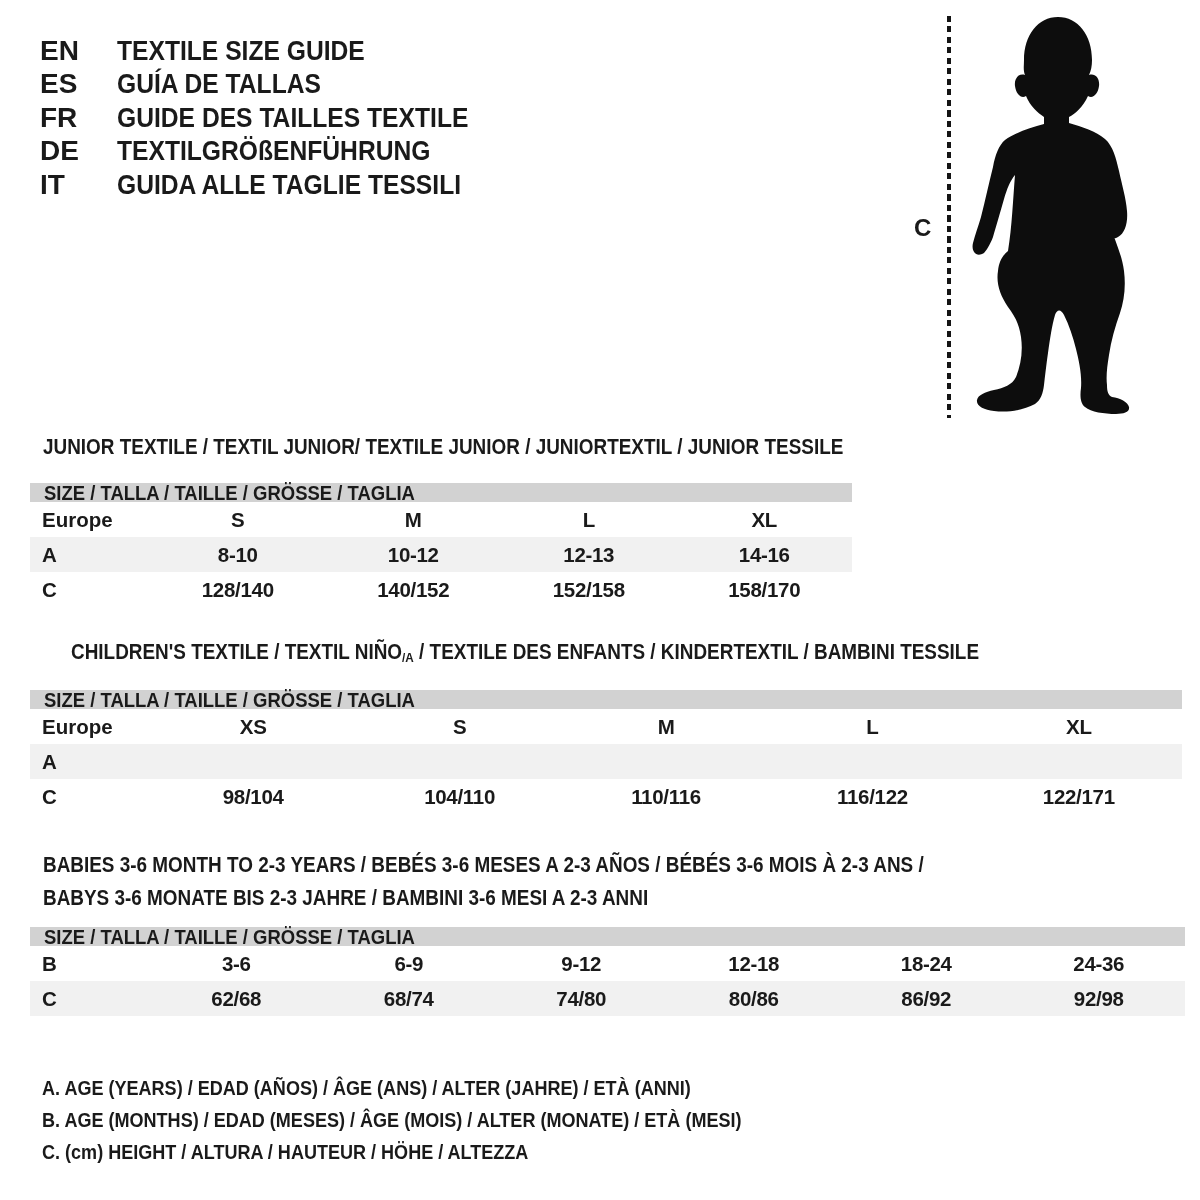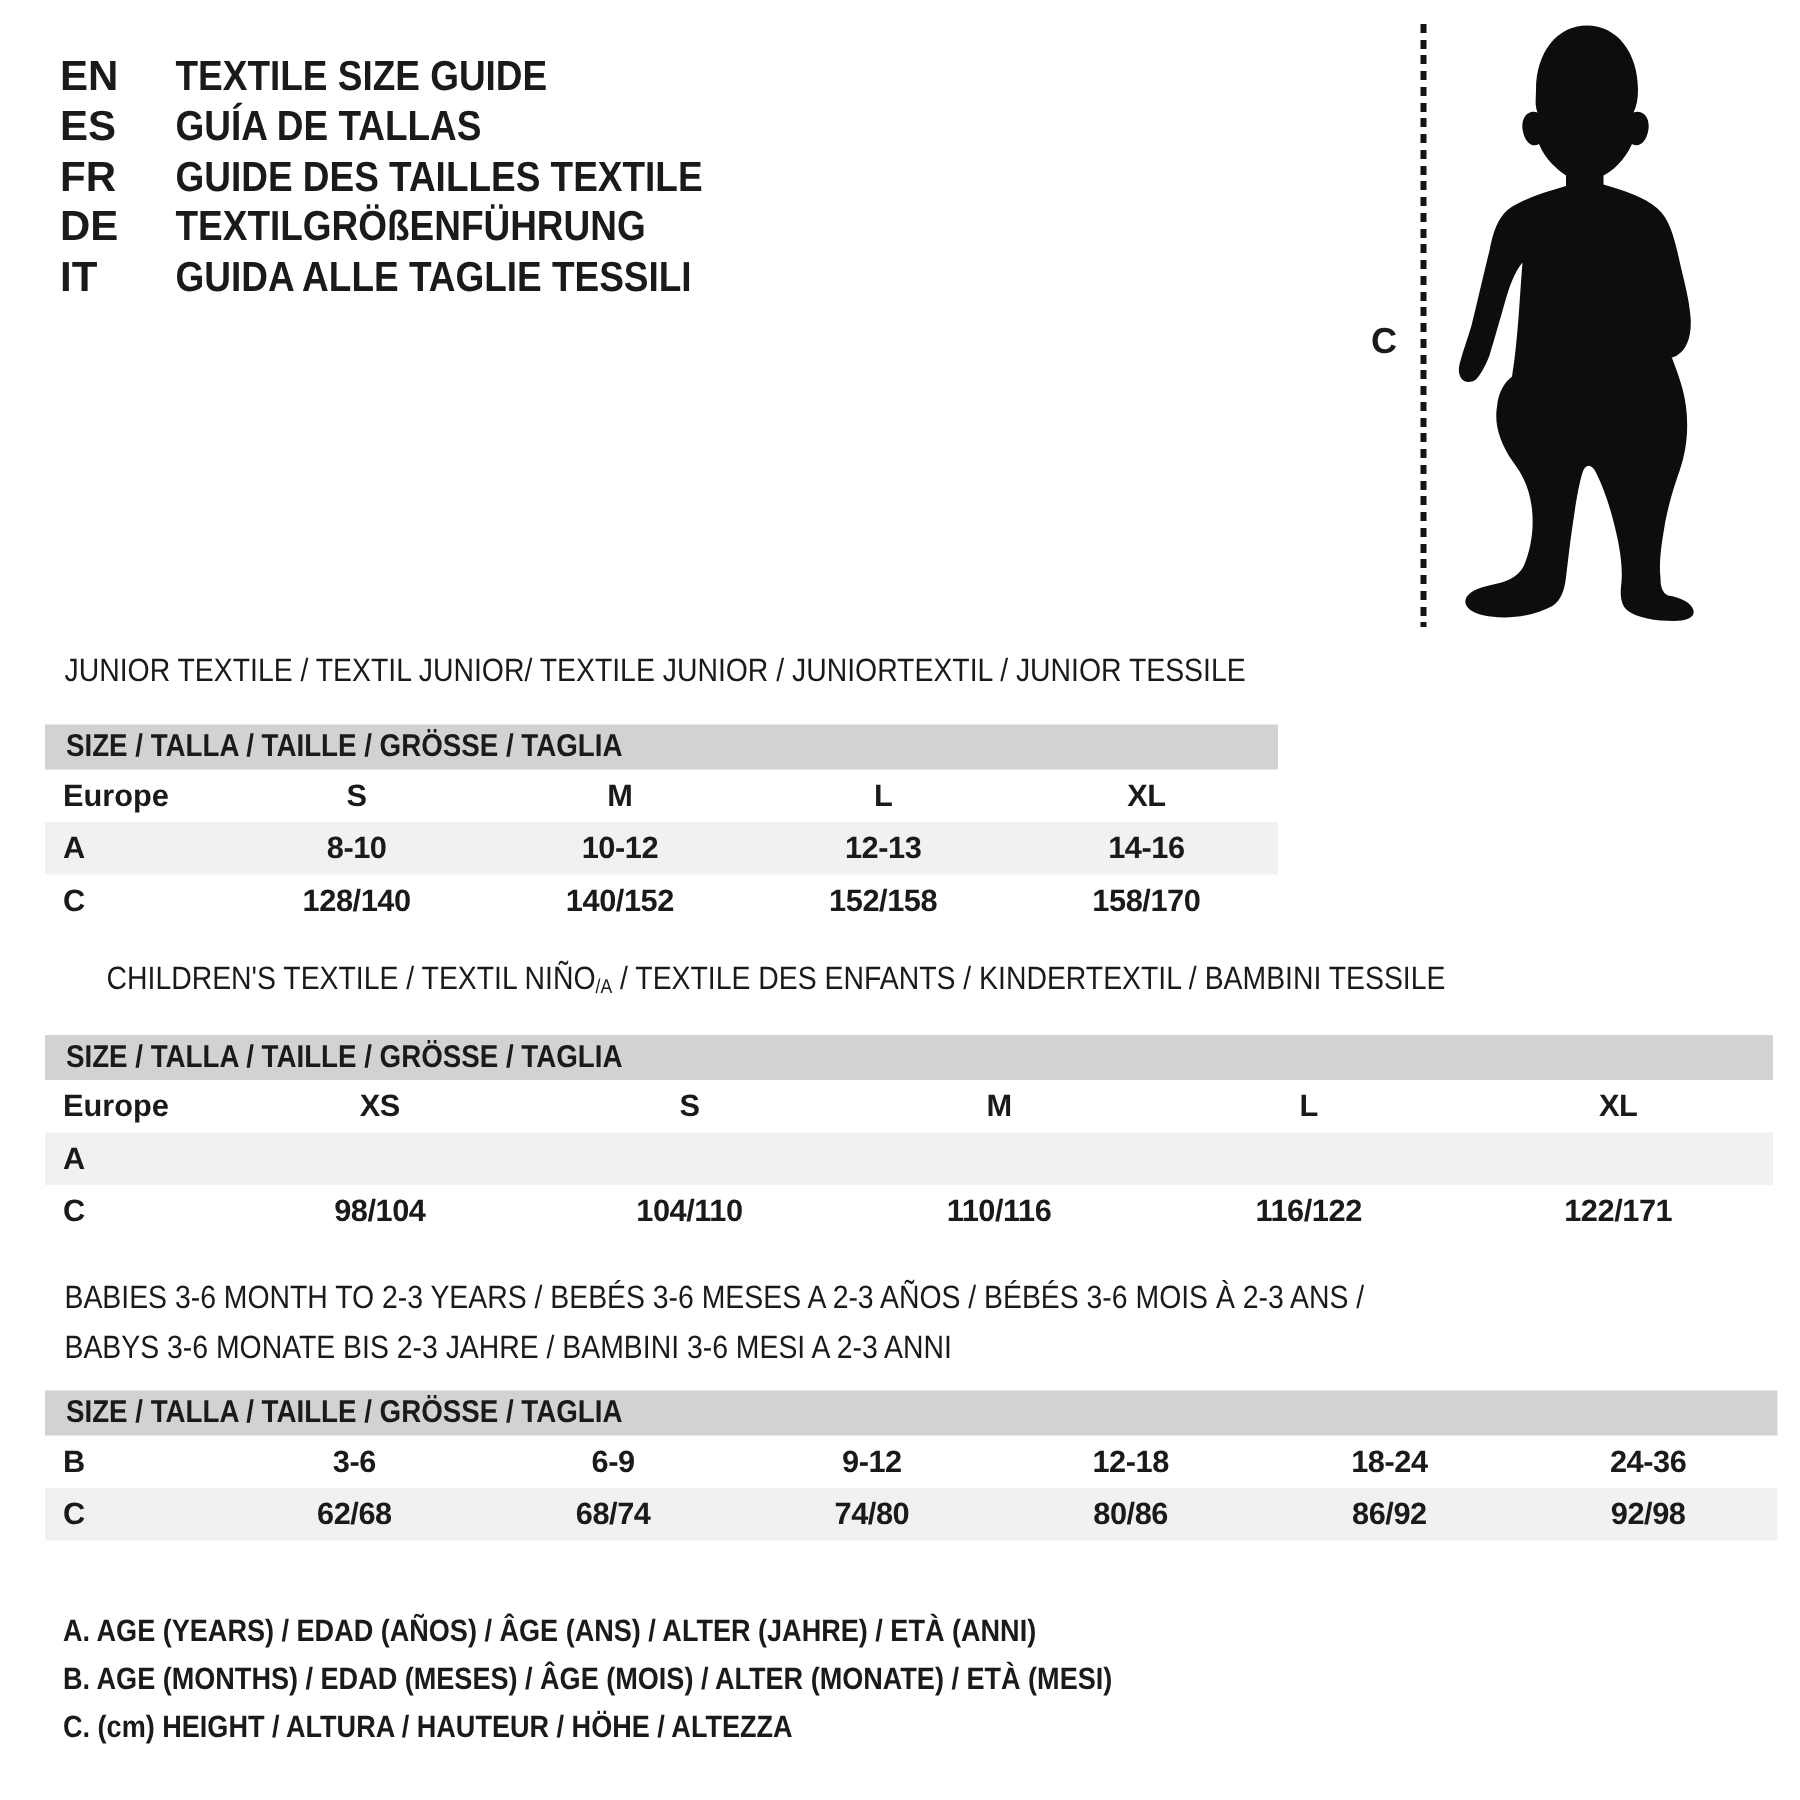--- a/index.html
+++ b/index.html
@@ -14,32 +14,32 @@
   .lang-row{display:flex;height:33.5px;align-items:center;font-size:28px;font-weight:700;}
   .lang-code{width:77px;flex:none;}
 
   
   .figure-line{position:absolute;left:947px;top:16px;width:3.5px;height:402px;
     background:repeating-linear-gradient(to bottom,#141414 0 6px,transparent 6px 10.5px);}
   .figure-label{position:absolute;left:914px;top:214px;font-size:24px;font-weight:700;}
   .figure-svg{position:absolute;left:972px;top:15px;}
 
   
-  .sec-title{position:absolute;margin:0;font-size:21.5px;font-weight:400;line-height:23px;}
+  .sec-title{position:absolute;margin:0;font-size:21.5px;font-weight:700;line-height:23px;}
   #junior-title{left:43px;top:436px;}
   #children-title{left:43px;top:641px;margin-left:28px;}
   #babies-title{left:43px;top:849px;line-height:32.5px;}
   .title-sub{font-size:0.62em;position:relative;top:0.25em;}
 
   
   .table{position:absolute;}
   #junior-table{left:30px;top:483px;width:822px;}
   #children-table{left:30px;top:690px;width:1152px;}
   #babies-table{left:30px;top:927px;width:1155px;}
-  .thead{height:30px;background:#d2d2d2;display:flex;align-items:center;
+  .thead{height:19px;background:#d2d2d2;display:flex;align-items:center;
     padding-left:14px;font-size:21px;font-weight:700;}
   .trow{display:flex;align-items:center;height:35px;font-size:20.5px;font-weight:700;}
   .tbody .trow:nth-child(even){background:#f1f1f1;}
   .rlabel{width:120px;flex:none;padding-left:12px;box-sizing:border-box;}
   .cells{flex:1;display:flex;}
   .cell{flex:1;text-align:center;letter-spacing:-0.3px;}
 
   
   .legend{position:absolute;left:42px;top:1072px;}
   .legend-line{font-size:20.5px;font-weight:700;line-height:32px;

